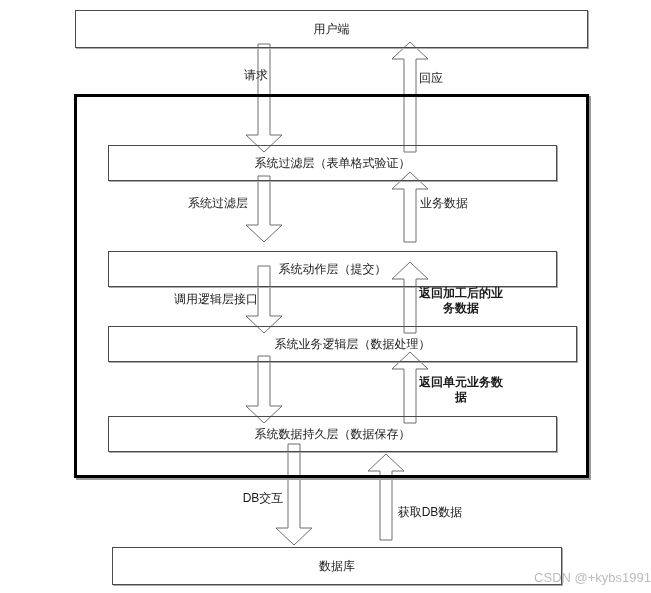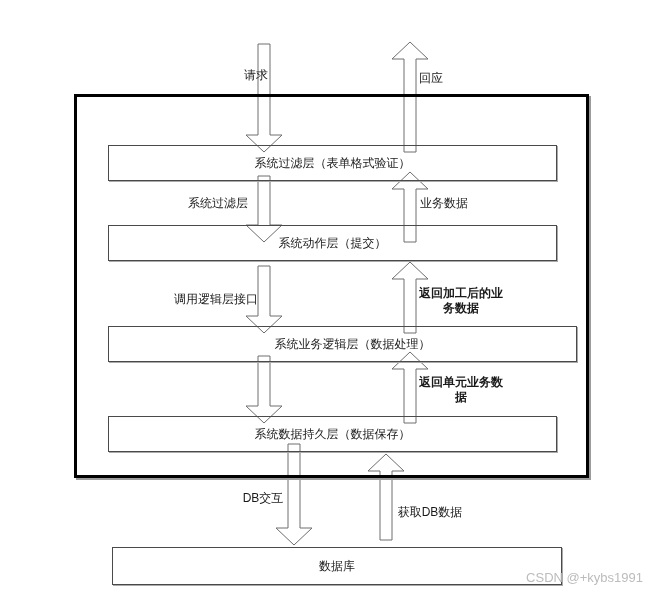--- a/index.html
+++ b/index.html
@@ -24,41 +24,41 @@
     display:flex;align-items:center;justify-content:center;
     font-size:12px;color:var(--text);
   }
   .box-user{left:75px;top:10px;width:511px;height:36px;}
   .container-box{
     position:absolute;z-index:1;left:74px;top:94px;width:509px;height:378px;
     border:3px solid var(--container-border);box-shadow:2px 2px 0 #9b9b9b;background:transparent;
   }
   .layer{left:108px;width:447px;height:34px;}
   .layer-1{top:145px;}
-  .layer-2{top:225px;align-items:center;}
+  .layer-2{top:251px;align-items:center;}
   .layer-3{top:326px;padding-left:20px;}
   .layer-4{top:416px;}
   .box-db{left:112px;top:547px;width:448px;height:36px;}
   .lbl{
     position:absolute;z-index:2;transform:translate(-50%,-50%);
     font-size:12px;line-height:15px;text-align:center;color:var(--text);white-space:nowrap;
   }
   .lbl.wrap{white-space:normal;width:90px;font-weight:bold;}
   #lbl-request{left:256px;top:75px;}
   #lbl-response{left:431px;top:78px;}
   #lbl-filtered-request{left:218px;top:203px;}
   #lbl-business-data{left:444px;top:203px;}
   #lbl-call-logic{left:216px;top:299px;}
   #lbl-return-processed{left:461px;top:301px;}
   #lbl-call-persistence{left:216px;top:390px;}
   #lbl-return-unit{left:461px;top:390px;}
   #lbl-db-interaction{left:263px;top:498px;}
   #lbl-get-db-data{left:430px;top:512px;}
   .watermark{
-    position:absolute;z-index:3;right:8px;top:570px;
+    position:absolute;z-index:3;right:0;top:570px;
     font-size:13px;color:var(--watermark);white-space:nowrap;
   }
 </style>
 </head>
 <body>
 
 <div id="canvas">
 
   <svg id="arrows" width="651" height="593" aria-hidden="true">
     <polygon points="258,44 270,44 270,135 282,135 264,152 246,135 258,135"></polygon>
@@ -66,20 +66,23 @@
     <polygon points="258,176 270,176 270,225 282,225 264,242 246,225 258,225"></polygon>
     <polygon points="404,242 404,189 392,189 410,172 428,189 416,189 416,242"></polygon>
     <polygon points="258,266 270,266 270,316 282,316 264,333 246,316 258,316"></polygon>
     <polygon points="404,333 404,279 392,279 410,262 428,279 416,279 416,333"></polygon>
     <polygon points="258,356 270,356 270,406 282,406 264,423 246,406 258,406"></polygon>
     <polygon points="404,423 404,369 392,369 410,352 428,369 416,369 416,423"></polygon>
     <polygon points="288,444 300,444 300,528 312,528 294,545 276,528 288,528"></polygon>
     <polygon points="380,540 380,471 368,471 386,454 404,471 392,471 392,540"></polygon>
   </svg>
 
+  <div class="box box-user">
+    <span>用户端</span>
+  </div>
 
   <div class="container-box"></div>
 
   <div class="box layer layer-1">
     <span>系统过滤层（表单格式验证）</span>
   </div>
   <div class="box layer layer-2">
     <span>系统动作层（提交）</span>
   </div>
   <div class="box layer layer-3">

